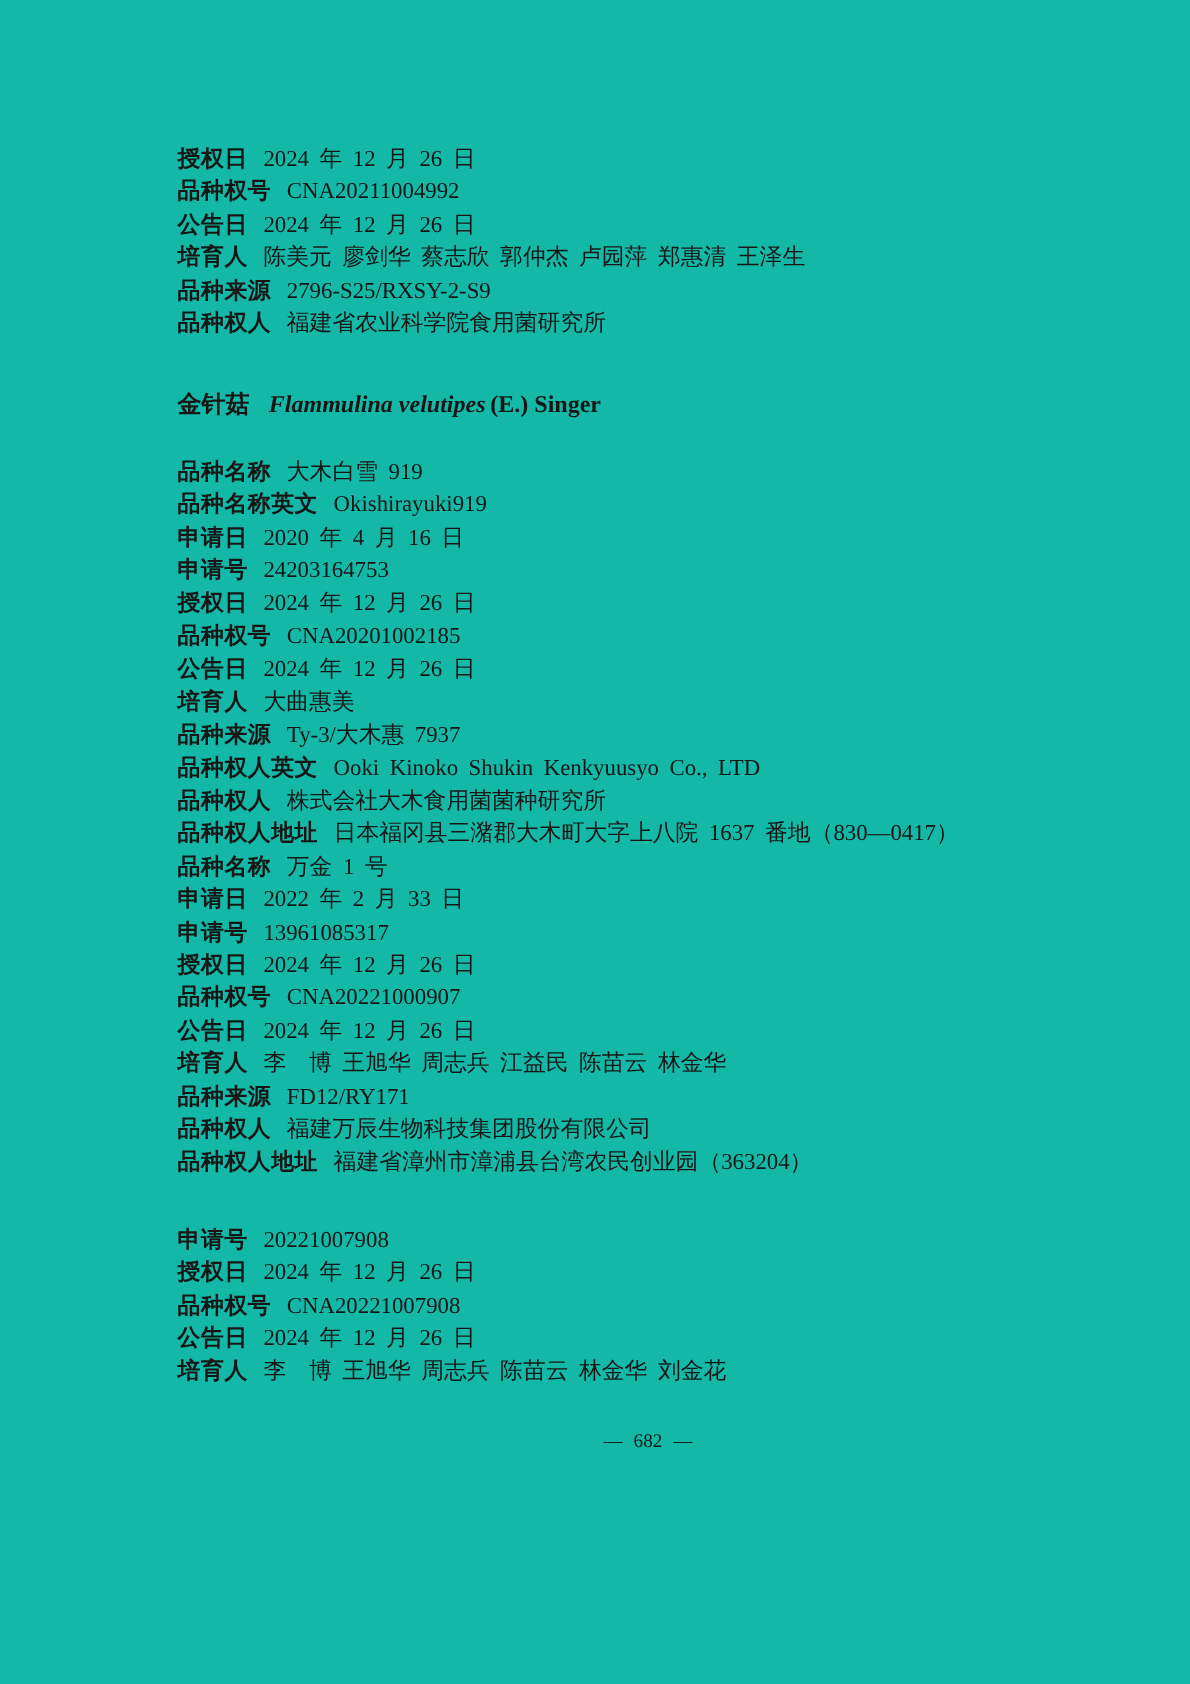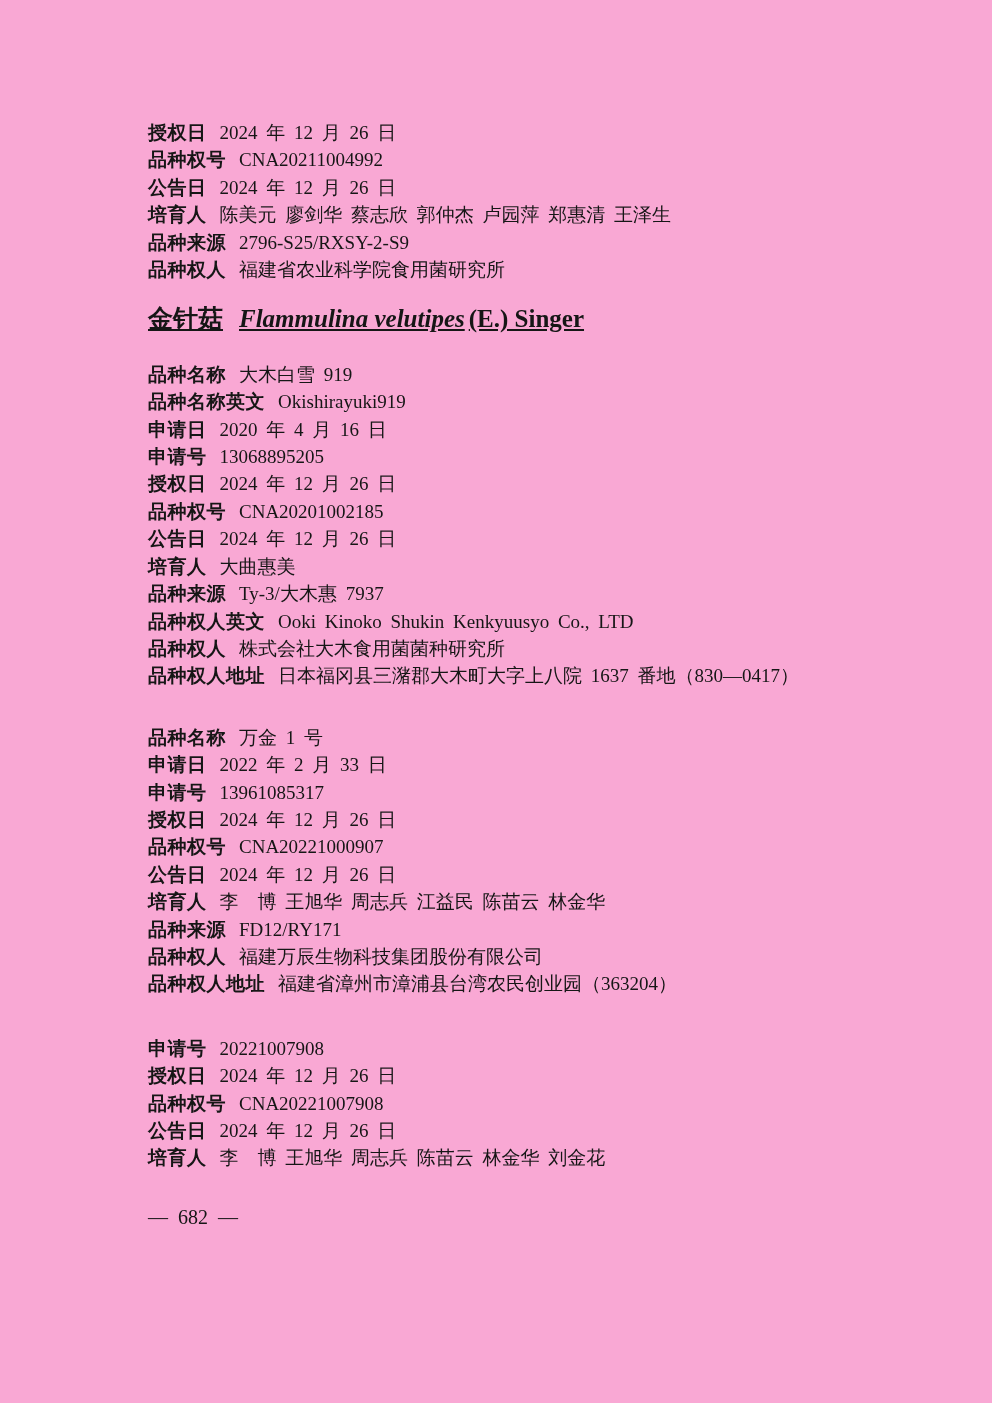--- a/index.html
+++ b/index.html
@@ -10,21 +10,21 @@
   body {
     width: 992px;
     height: 1403px;
     font-family: "Liberation Serif", "DejaVu Serif", serif;
     color: #161616;
     overflow: hidden;
   }
   .page {
     width: 992px;
     height: 1403px;
-    background: #f9a8d4;
+    background: #14b8a6;
     position: relative;
     box-sizing: border-box;
   }
   .content {
     box-sizing: border-box;
     padding: 119px 60px 0 148px;
   }
   .record {
     margin: 0;
   }
@@ -35,43 +35,43 @@
   }
   .field-label {
     font-weight: 700;
     letter-spacing: 0.5px;
   }
   .field-value {
     margin-left: 13px;
     word-spacing: 4px;
   }
   .species-header {
-    margin-top: 22px;
+    margin-top: 41px;
     margin-bottom: 28px;
-    font-size: 25px;
+    font-size: 20px;
     line-height: 27.4px;
     font-weight: 700;
     white-space: nowrap;
-    text-decoration: underline;
   }
   .species-latin {
     font-style: italic;
     margin-left: 16px;
   }
   .species-authority {
     margin-left: 4px;
   }
-  #record-3 { margin-top: 34px; }
+  #record-3 { }
   #record-4 { margin-top: 37px; }
   .page-footer {
     margin-top: 31px;
-    font-size: 20px;
+    font-size: 16px;
     line-height: 28px;
     word-spacing: 5px;
     white-space: nowrap;
+    text-align: center;
   }
 </style>
 </head>
 <body>
 
 <div class="page">
   <div class="content">
 
     <section class="record" id="record-1">
       <div class="line">
@@ -102,21 +102,21 @@
       <div class="line">
         <span class="field-label">品种名称</span><span class="field-value">大木白雪 919</span>
       </div>
       <div class="line">
         <span class="field-label">品种名称英文</span><span class="field-value">Okishirayuki919</span>
       </div>
       <div class="line">
         <span class="field-label">申请日</span><span class="field-value">2020 年 4 月 16 日</span>
       </div>
       <div class="line">
-        <span class="field-label">申请号</span><span class="field-value">13068895205</span>
+        <span class="field-label">申请号</span><span class="field-value">24203164753</span>
       </div>
       <div class="line">
         <span class="field-label">授权日</span><span class="field-value">2024 年 12 月 26 日</span>
       </div>
       <div class="line">
         <span class="field-label">品种权号</span><span class="field-value">CNA20201002185</span>
       </div>
       <div class="line">
         <span class="field-label">公告日</span><span class="field-value">2024 年 12 月 26 日</span>
       </div>

